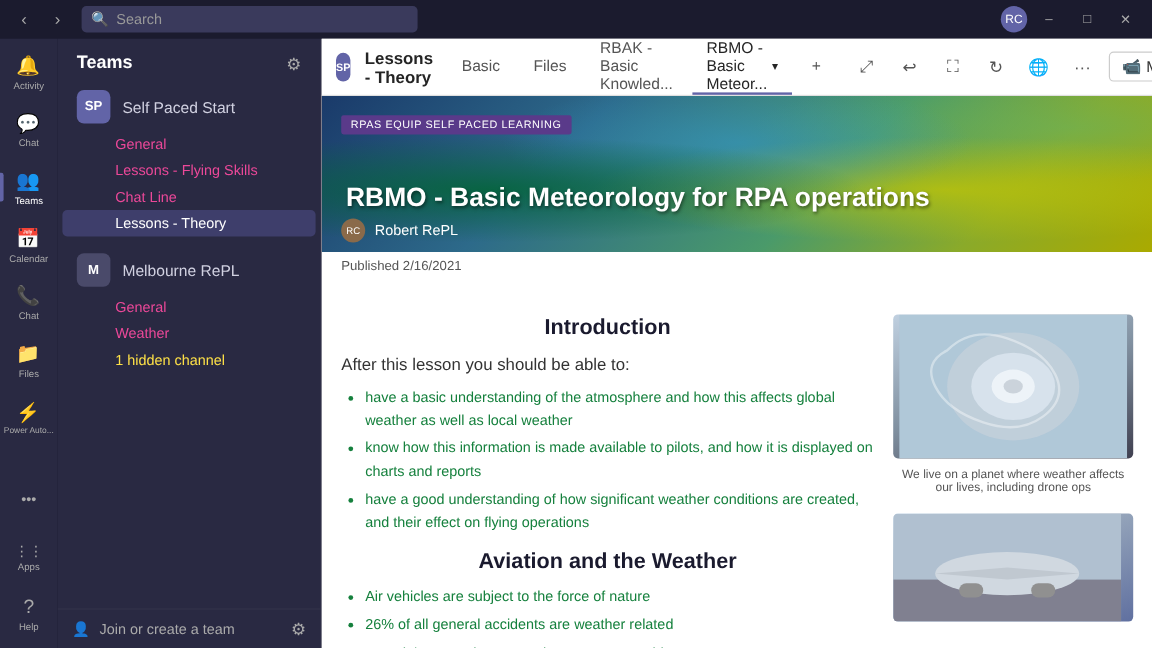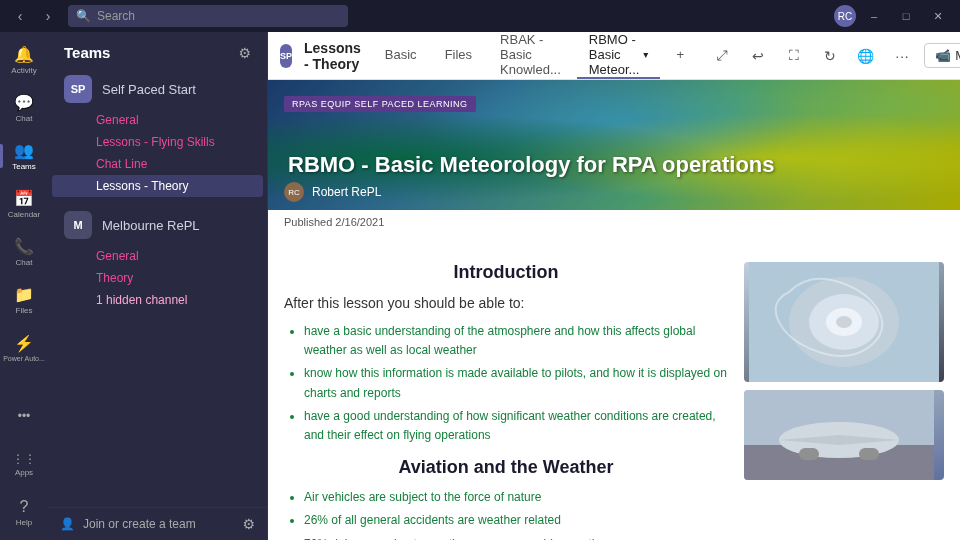--- a/index.html
+++ b/index.html
@@ -105,21 +105,21 @@
     .team-name { color: #d0d0e0; font-size: 13px; flex: 1; }
     .team-more { color: #aaa; font-size: 14px; opacity: 0; }
 
     .channel-list { padding: 0 0 4px; }
     .channel-item {
       padding: 4px 16px 4px 44px;
       cursor: pointer; color: #ec4899; font-size: 12px;
       border-radius: 4px; margin: 0 4px;
     }
     .channel-item.active { background: #3e3e6b; color: white; }
-    .channel-item.hidden { color: #f9a8d4; font-size: 12px; }
+    .channel-item.hidden { color: #fde047; font-size: 12px; }
 
     .sidebar-bottom {
       margin-top: auto; padding: 8px 12px;
       display: flex; align-items: center; justify-content: space-between;
       border-top: 1px solid rgba(255,255,255,0.05);
     }
     .join-create {
       display: flex; align-items: center; gap: 8px;
       color: #aaa; font-size: 12px; cursor: pointer;
     }
@@ -341,21 +341,21 @@
     </div>
 
     <div class="team-group">
       <div class="team-item">
         <div class="team-avatar melbourne">M</div>
         <span class="team-name">Melbourne RePL</span>
         <span class="team-more">···</span>
       </div>
       <div class="channel-list">
         <div class="channel-item">General</div>
-        <div class="channel-item">Theory</div>
+        <div class="channel-item">Weather</div>
         <div class="channel-item hidden">1 hidden channel</div>
       </div>
     </div>
 
     <div class="sidebar-bottom">
       <div class="join-create">
         <span>👤</span>
         <span>Join or create a team</span>
       </div>
       <span style="color:#aaa;font-size:14px;">⚙</span>
@@ -439,20 +439,21 @@
 
             <svg width="190" height="120" viewBox="0 0 190 120">
               <rect width="190" height="120" fill="#b0c8d8"></rect>
               <ellipse cx="95" cy="60" rx="55" ry="45" fill="rgba(200,210,220,0.7)"></ellipse>
               <ellipse cx="95" cy="60" rx="35" ry="28" fill="rgba(220,230,240,0.8)"></ellipse>
               <ellipse cx="95" cy="60" rx="18" ry="14" fill="rgba(240,245,250,0.9)"></ellipse>
               <ellipse cx="95" cy="60" rx="8" ry="6" fill="rgba(180,190,200,0.6)"></ellipse>
               <path d="M40,30 Q60,10 90,20 Q120,30 130,50 Q140,70 120,85 Q100,100 70,90 Q40,80 30,60 Q20,40 40,30Z" fill="none" stroke="rgba(255,255,255,0.4)" stroke-width="2"></path>
             </svg>
           </div>
+          <p class="sidebar-img-caption">We live on a planet where weather affects our lives, including drone ops</p>
 
           <div class="sidebar-img2">
             
             <svg width="190" height="90" viewBox="0 0 190 90">
               <rect width="190" height="90" fill="#b0c0d0"></rect>
               <rect x="0" y="55" width="190" height="35" fill="#808090"></rect>
 
               <ellipse cx="95" cy="50" rx="60" ry="18" fill="#d0d8e0"></ellipse>
 
               <rect x="55" y="58" width="20" height="12" rx="6" fill="#909090"></rect>

